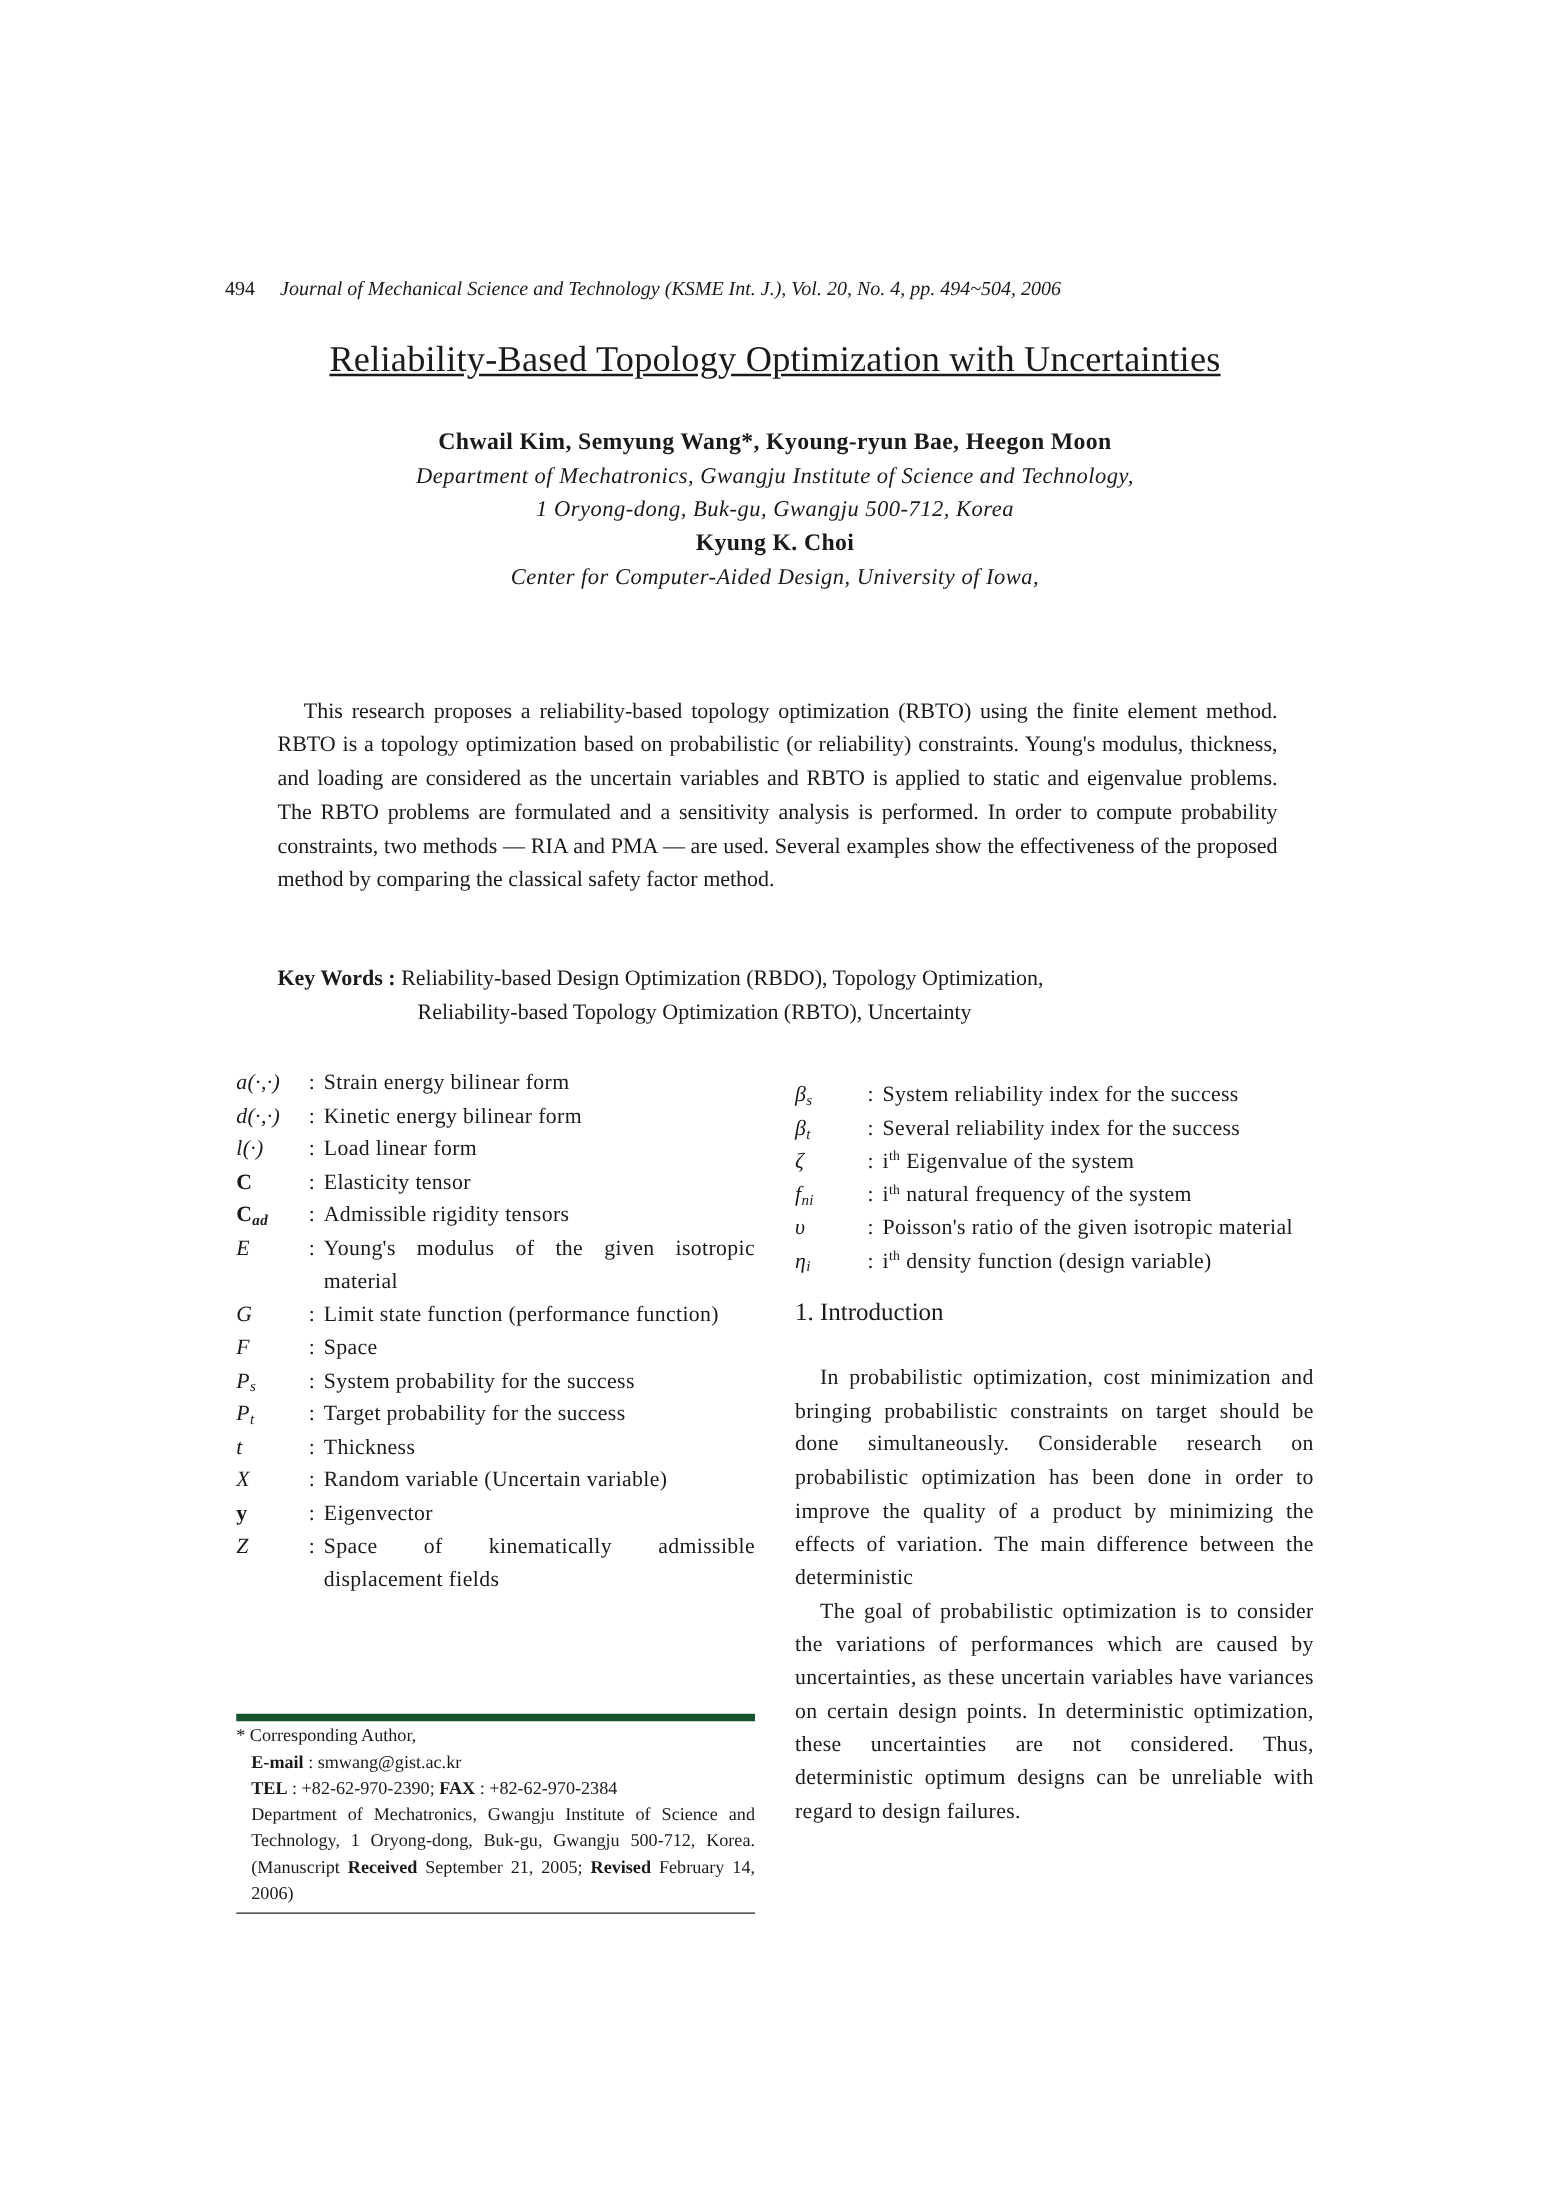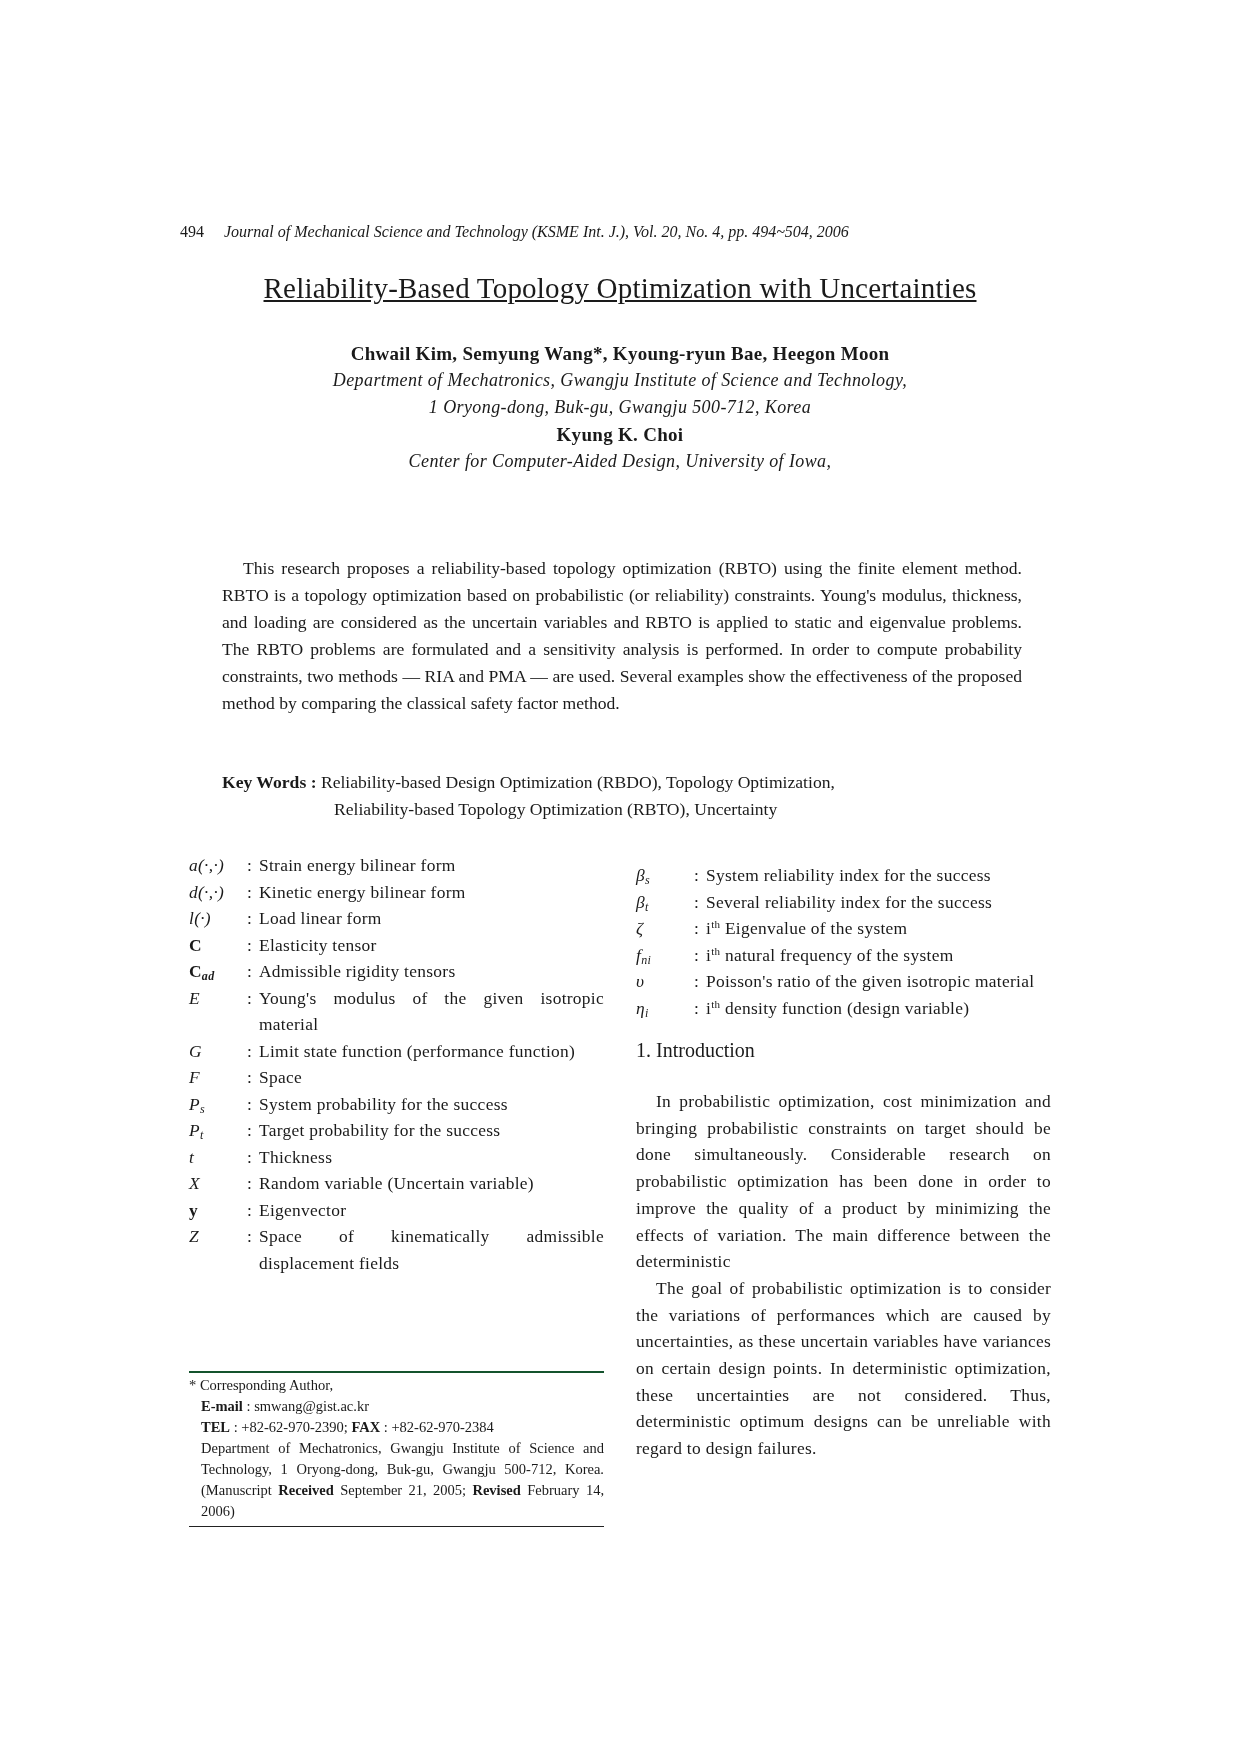--- a/index.html
+++ b/index.html
@@ -30,21 +30,21 @@
   .nom-heading {
     display: flex; align-items: center; font-weight: bold; font-size: 22px; height: 30px;
   }
   .nom-heading .rule { flex: 1; height: 1px; background: #222; margin-left: 4px; margin-top: 6px; }
   .nom-row { display: flex; font-size: 17.4px; line-height: 26.5px; letter-spacing: 0.3px; }
   .nom-sym { width: 58px; flex-shrink: 0; font-style: italic; white-space: nowrap; }
   .nom-sym.bold { font-style: normal; font-weight: bold; }
   .nom-colon { width: 12px; flex-shrink: 0; }
   .nom-def { flex: 1; text-align: justify; }
   .footnote {
-    left: 189px; top: 1371px; width: 415px; border-top: 2px solid #14532d; border-bottom: 1px solid #222;
+    left: 189px; top: 1371px; width: 415px; border-top: 6px solid #14532d; border-bottom: 1px solid #222;
     font-size: 14.5px; line-height: 21px; padding: 2px 0 4px 0; text-align: justify;
   }
   .footnote .fn-body { padding-left: 12px; }
   .footnote b { font-weight: bold; }
   .col-right { left: 636px; top: 862px; width: 415px; }
   .sec-heading { text-align: left; font-weight: normal; font-size: 20px; margin: 18px 0 26px 0; }
   .para { font-size: 17.4px; line-height: 26.7px; text-align: justify; text-indent: 20px; letter-spacing: 0.3px; margin: 0; }
   sup { font-size: 11px; vertical-align: 6px; line-height: 0; }
   sub { font-size: 12px; vertical-align: -3px; line-height: 0; }
 </style>

